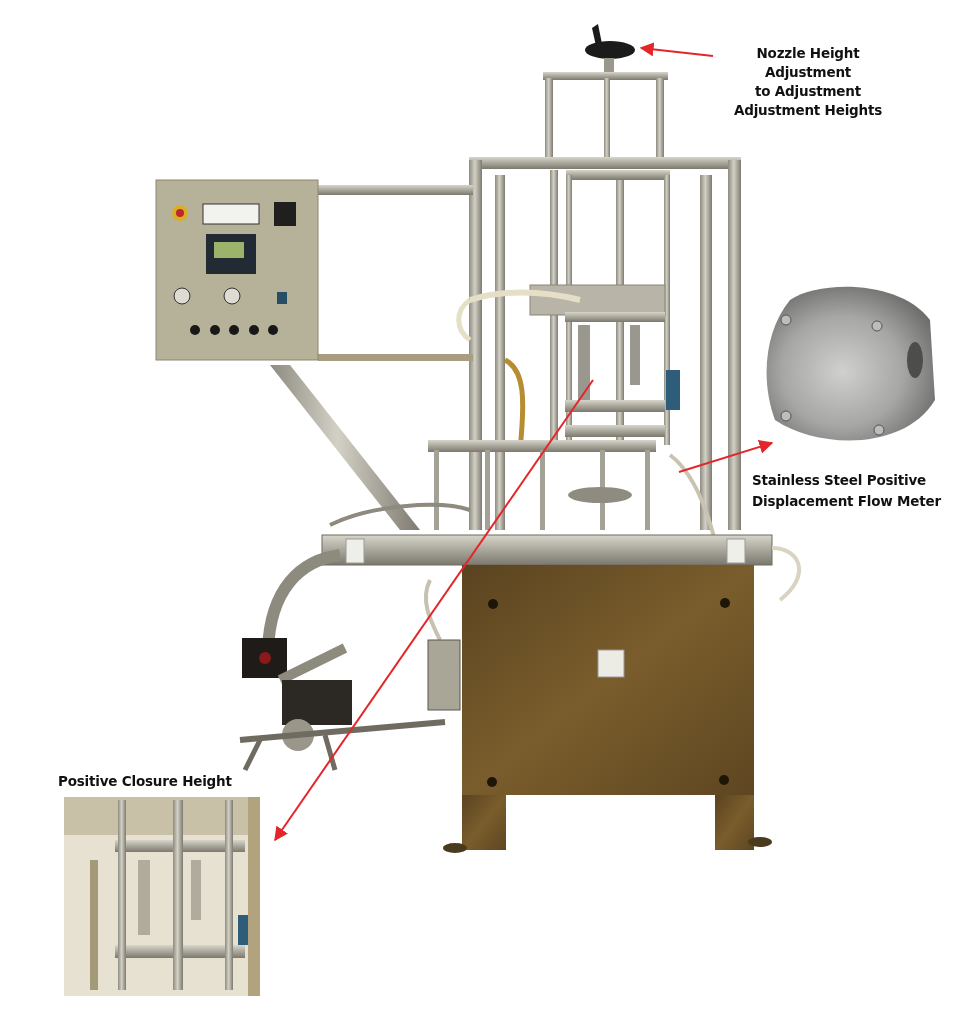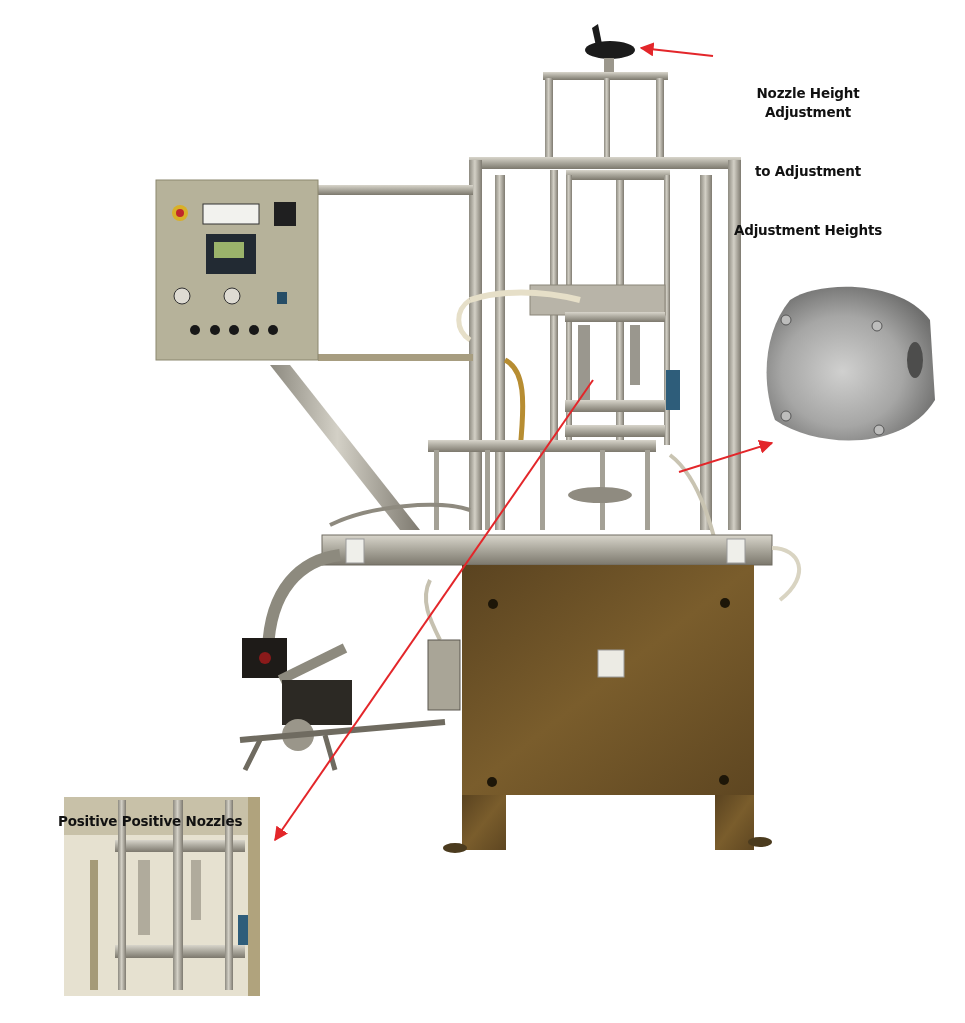--- a/index.html
+++ b/index.html
@@ -1,20 +1,20 @@
 <!DOCTYPE html>
 <html><head>
 <meta charset="utf-8">
 <style>
   html,body{margin:0;padding:0;background:#ffffff;}
   body{width:965px;height:1023px;position:relative;overflow:hidden;font-family:"Liberation Sans","DejaVu Sans",sans-serif;}
   .canvas{position:absolute;left:0;top:0;width:965px;height:1023px;}
   .label{position:absolute;font-family:"DejaVu Sans","Liberation Sans",sans-serif;font-weight:bold;color:#111;font-size:13.5px;line-height:19px;letter-spacing:-0.2px;}
   .label-center{text-align:center;}
-  .label span{display:block;margin-top:40px;}
+  .label span{display:block;}
   svg{position:absolute;left:0;top:0;}
 </style>
 </head>
 <body>
 
 <div class="canvas">
 
   <svg width="965" height="1023" viewBox="0 0 965 1023">
     <defs>
       <linearGradient id="steel" x1="0" x2="1" y1="0" y2="0">
@@ -179,18 +179,22 @@
       <line x1="593" y1="380" x2="275" y2="840" stroke="#e3262a" stroke-width="2" marker-end="url(#ah)"></line>
     </g>
   </svg>
 
   <div class="label label-center" style="left:717px;top:44px;width:182px;">
     <span>Nozzle Height Adjustment</span>
     <span>to Adjustment</span>
     <span>Adjustment Heights</span>
   </div>
 
+  <div class="label" style="left:752px;top:470px;width:200px;line-height:21px;">
+    <span>Stainless Steel Positive</span>
+    <span>Displacement Flow Meter</span>
+  </div>
 
   <div class="label" style="left:58px;top:772px;width:200px;">
-    <span>Positive Positive Nozzles</span>
+    <span>Positive Closure Height</span>
   </div>
 
 </div>
 
 </body></html>

